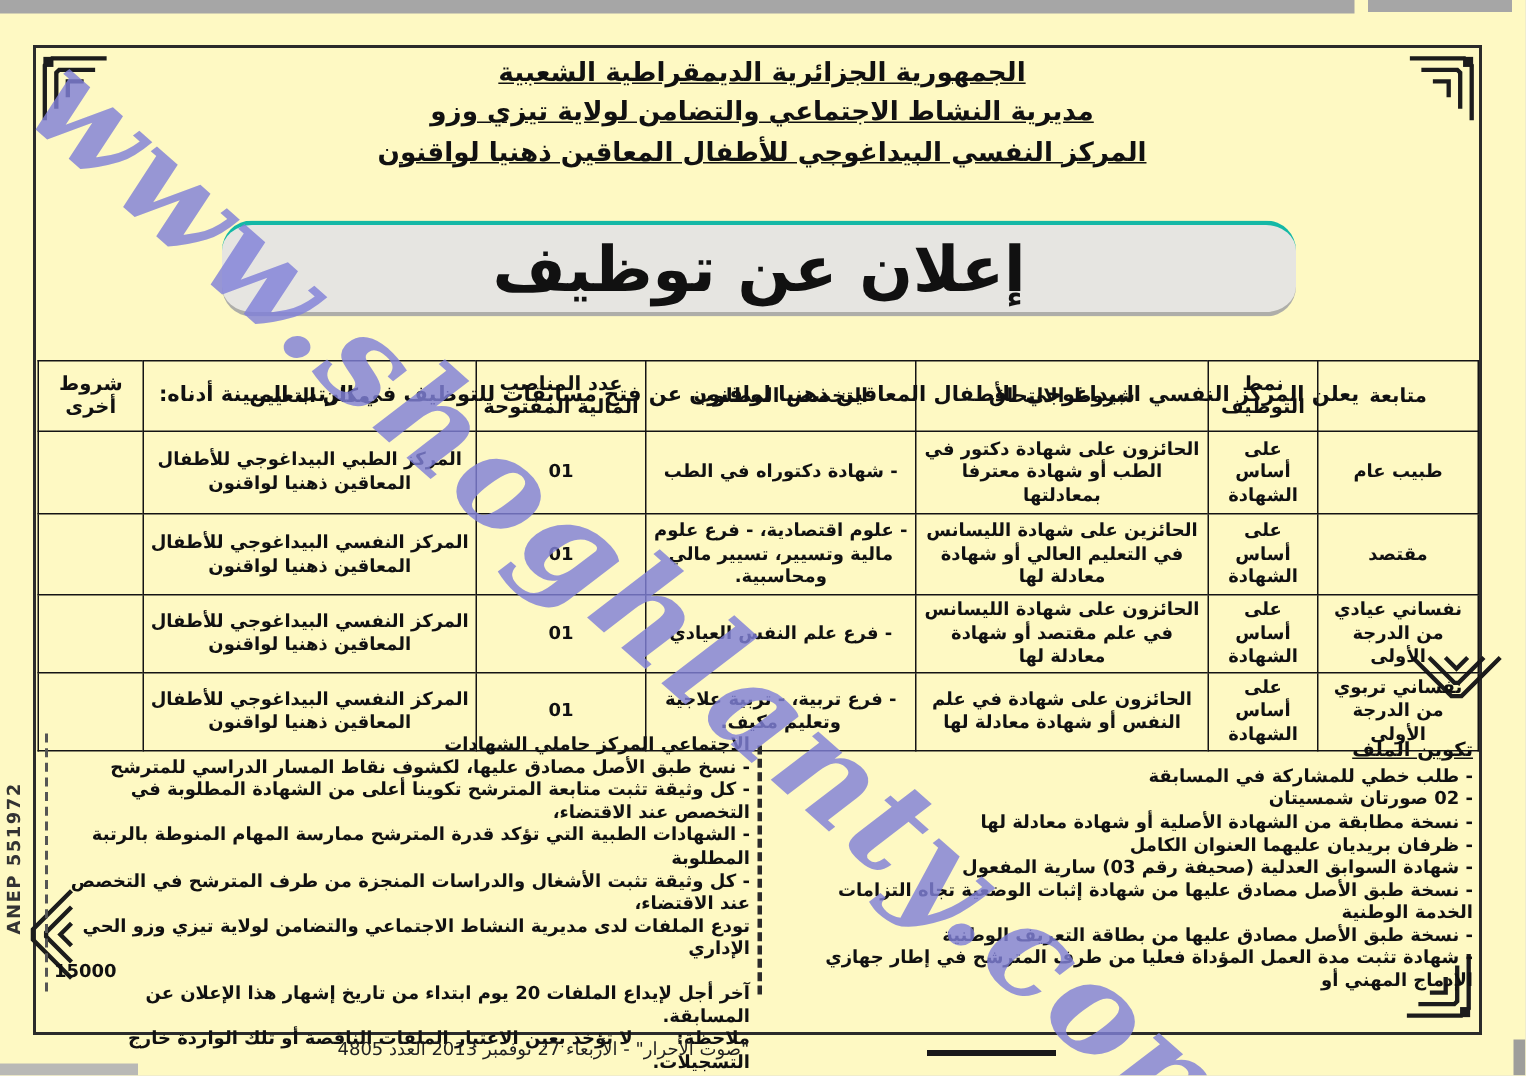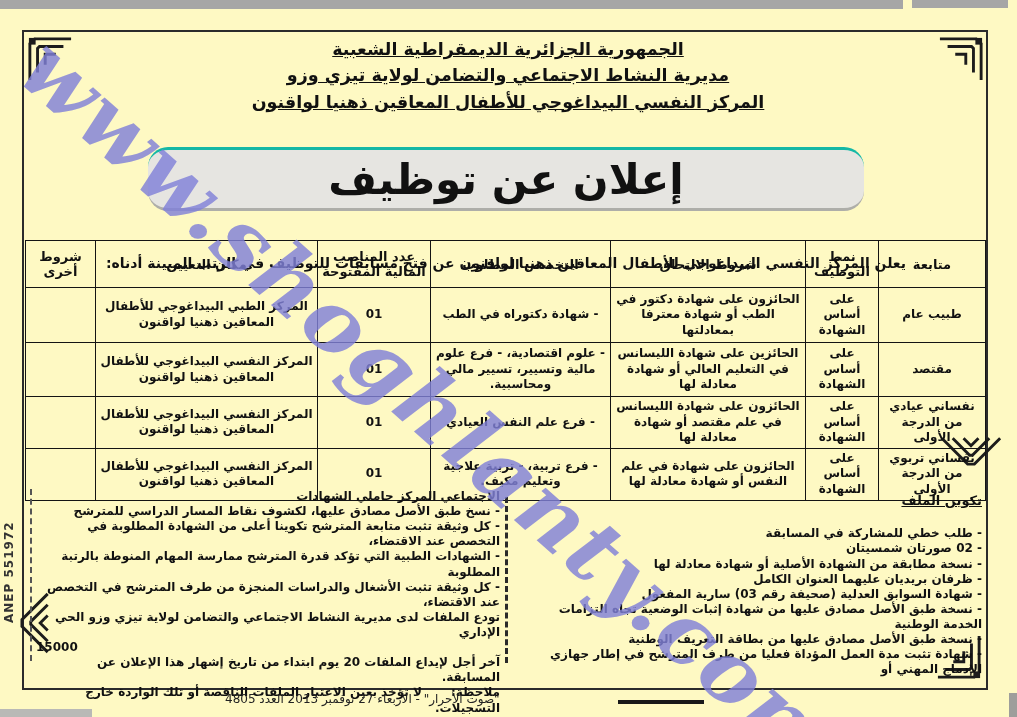--- a/index.html
+++ b/index.html
@@ -44,21 +44,21 @@
   
   table.jobs{position:absolute;left:25px;top:240px;width:960px;border-collapse:collapse;direction:rtl;
     table-layout:fixed;}
   table.jobs th,table.jobs td{border:1.6px solid #141414;font-weight:bold;text-align:center;
     vertical-align:middle;padding:2px 4px;}
   table.jobs th{font-size:13px;height:42px;}
   table.jobs td{font-size:12px;line-height:1.3;}
   tr.r1 td{height:50px;} tr.r2 td{height:49px;} tr.r3 td{height:45px;} tr.r4 td{height:47px;}
   .col-right{position:absolute;left:518px;top:493px;width:464px;direction:rtl;text-align:right;
     font-size:12px;font-weight:bold;line-height:1.26;}
-  .col-right .fhead{text-decoration:underline;font-size:13px;margin-bottom:17px;}
+  .col-right .fhead{text-decoration:underline;font-size:13px;margin-bottom:1px;}
   .col-left{position:absolute;left:36px;top:489px;width:464px;direction:rtl;text-align:right;
     font-size:12px;font-weight:bold;line-height:1.26;}
   .divider{position:absolute;left:505px;top:497px;height:166px;border-left:3px dashed #2a2a2a;}
   .leftrail{position:absolute;left:30px;top:489px;height:172px;border-left:2px dashed #555;}
   .postal{text-align:left;}
   .note b{ margin-left:25px;}
   .director{ text-align:left;margin-top:3px;padding-left:4px;}
 
   
   .anep{position:absolute;left:1px;top:512px;height:120px;width:16px;

